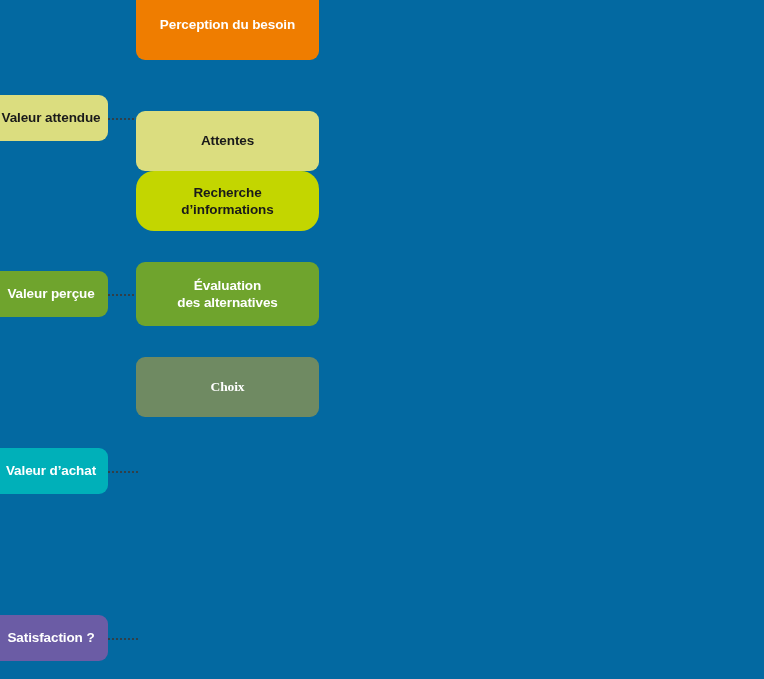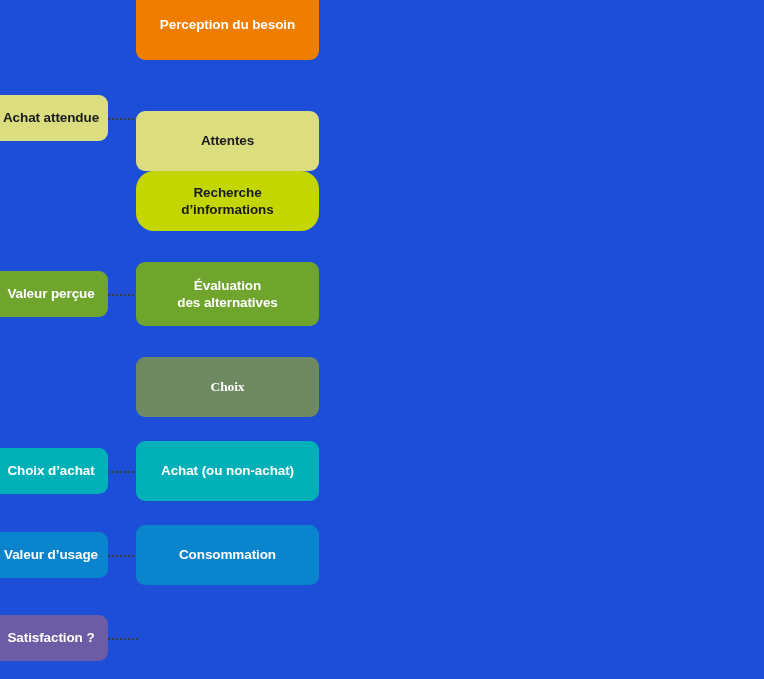--- a/index.html
+++ b/index.html
@@ -72,29 +72,29 @@
     line-height: 1.28;
   }
   .stage-box .stage-box-text {
     display: block;
     white-space: pre-line;
   }
 </style>
 </head>
 <body>
 
-<div id="diagram-canvas" style="background: #1d4ed8;">
+<div id="diagram-canvas" style="background: #0369a1;">
     <div class="stage-row" style="top: -10px; height: 70px;">
       <div class="stage-box" style="background: rgb(239, 125, 0); color: rgb(255, 255, 255); height: 70px; top: 0px;">
         <span class="stage-box-text">Perception du besoin</span>
       </div>
     </div>
     <div class="stage-row" style="top: 88px; height: 60px;">
       <div class="side-label" style="background: rgb(219, 221, 127); color: rgb(26, 26, 26); top: 7px;">
-        <span class="side-label-text">Achat attendue</span>
+        <span class="side-label-text">Valeur attendue</span>
       </div>
       <div class="connector" style="top: 30px;"></div>
       <div class="stage-box" style="background: rgb(219, 221, 127); color: rgb(26, 26, 26); height: 60px; top: 0px; margin-top: 23px;">
         <span class="stage-box-text">Attentes</span>
       </div>
     </div>
     <div class="stage-row" style="top: 171px; height: 60px;">
       <div class="stage-box" style="background: rgb(195, 214, 0); color: rgb(26, 26, 26); height: 60px; top: 0px; border-radius: 18px;">
         <span class="stage-box-text">Recherche d’informations</span>
       </div>
@@ -109,35 +109,23 @@
 des alternatives</span>
       </div>
     </div>
     <div class="stage-row" style="top: 357px; height: 60px;">
       <div class="stage-box" style="background: rgb(111, 138, 98); color: rgb(255, 255, 255); height: 60px; top: 0px; font-family: Liberation Serif, serif;">
         <span class="stage-box-text">Choix</span>
       </div>
     </div>
     <div class="stage-row" style="top: 441px; height: 60px;">
       <div class="side-label" style="background: rgb(0, 176, 185); color: rgb(255, 255, 255); top: 7px;">
-        <span class="side-label-text">Choix d’achat</span>
+        <span class="side-label-text">Valeur d’achat</span>
       </div>
       <div class="connector" style="top: 30px;"></div>
-      <div class="stage-box" style="background: rgb(0, 176, 185); color: rgb(255, 255, 255); height: 60px; top: 0px;">
-        <span class="stage-box-text">Achat (ou non-achat)</span>
-      </div>
-    </div>
-    <div class="stage-row" style="top: 525px; height: 60px;">
-      <div class="side-label" style="background: rgb(10, 132, 204); color: rgb(255, 255, 255); top: 7px;">
-        <span class="side-label-text">Valeur d’usage</span>
-      </div>
-      <div class="connector" style="top: 30px;"></div>
-      <div class="stage-box" style="background: rgb(10, 132, 204); color: rgb(255, 255, 255); height: 60px; top: 0px;">
-        <span class="stage-box-text">Consommation</span>
-      </div>
     </div>
     <div class="stage-row" style="top: 608px; height: 60px;">
       <div class="side-label" style="background: rgb(107, 92, 165); color: rgb(255, 255, 255); top: 7px;">
         <span class="side-label-text">Satisfaction ?</span>
       </div>
       <div class="connector" style="top: 30px;"></div>
     </div>
   </div>
 
 </body></html>

